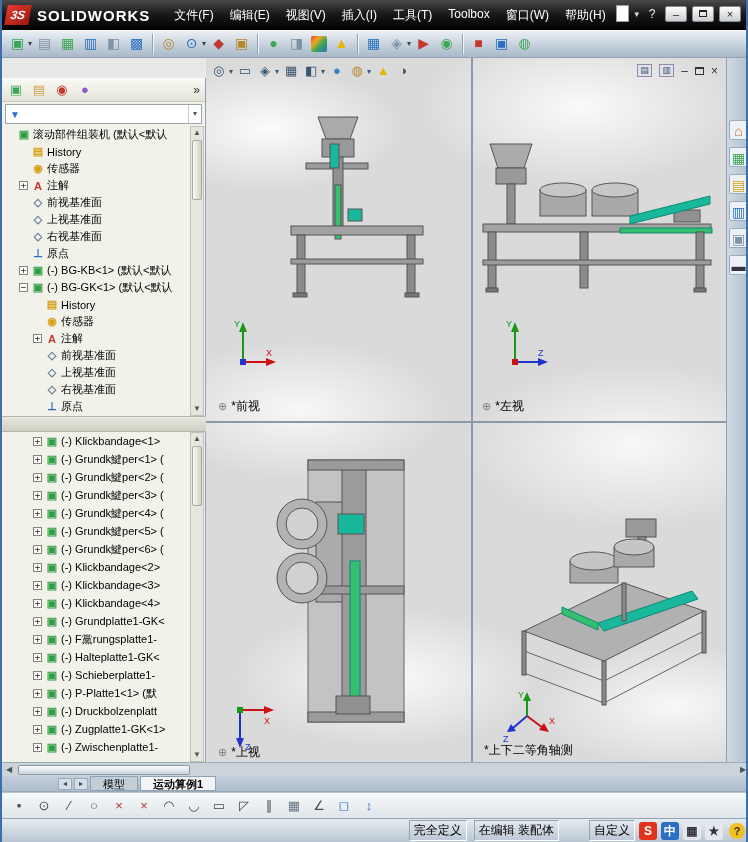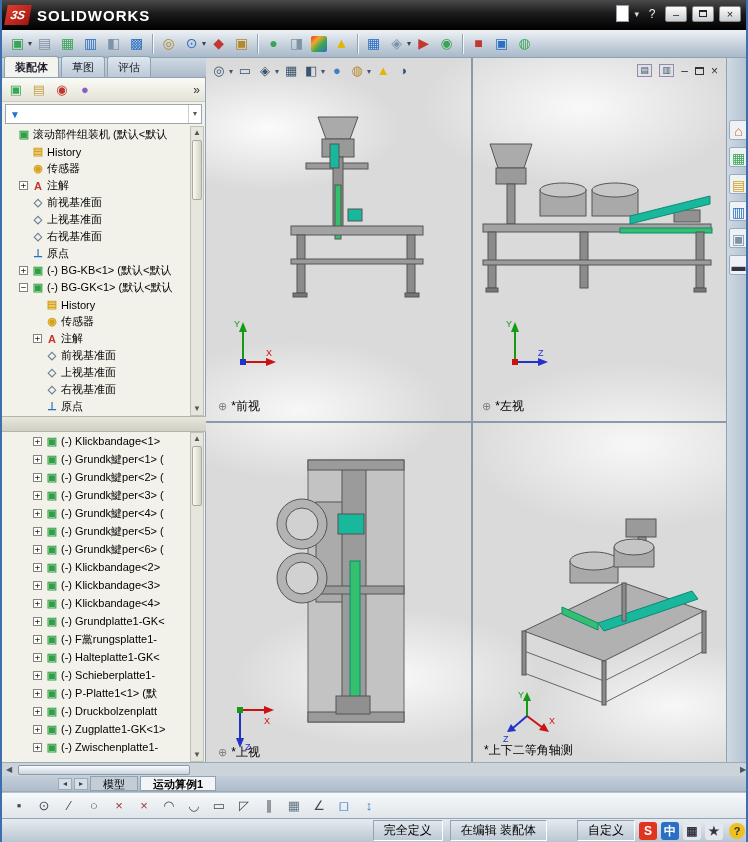--- a/index.html
+++ b/index.html
@@ -92,41 +92,51 @@
   .hsbtn.rightend{margin-left:auto;}
   .hsthumb{width:172px;height:10px;background:linear-gradient(#fafcfe,#c9d4de);border:1px solid #8899aa;border-radius:2px;margin-left:2px;}
   .btabs{position:absolute;left:0;top:776px;width:748px;height:16px;background:linear-gradient(#c3cedb,#aebccb);display:flex;align-items:center;font-size:11px;border-bottom:1px solid #9aaab8;}
   .btnav{width:14px;height:12px;background:#d6dde4;border:1px solid #9aabbc;font-size:8px;line-height:10px;text-align:center;color:#345;margin-left:2px;}
   .btnav.first{margin-left:56px;}
   .btab{padding:0 12px;border:1px solid #8ea2b4;background:#c2cdd8;height:15px;line-height:14px;margin-left:2px;white-space:nowrap;}
   .btab.active{background:#f2f4f6;font-weight:bold;}
   .skbar{position:absolute;left:0;top:792px;width:748px;height:26px;background:linear-gradient(#f7f9fa,#dfe5ea);border-top:1px solid #b6c2cc;display:flex;align-items:center;padding-left:8px;gap:7px;}
   .ski{width:18px;height:18px;line-height:18px;text-align:center;font-size:13px;}
   .status{position:absolute;left:0;top:818px;width:748px;height:24px;background:linear-gradient(#e6ebf0,#b9c6d2);border-top:1px solid #93a5b5;display:flex;align-items:center;font-size:12px;color:#000;padding:0 5px;}
-  .stitem{border:1px solid #94a4b2;border-right-color:#fff;border-bottom-color:#fff;padding:1px 10px;margin-left:7px;white-space:nowrap;}
+  .stitem{border:1px solid #94a4b2;border-right-color:#fff;border-bottom-color:#fff;padding:1px 4px;margin-left:7px;white-space:nowrap;}
   .stitem.pushright{margin-left:auto;}
   .stitem.gap{margin-left:30px;}
   .imeic{width:18px;height:18px;line-height:18px;text-align:center;font-size:12px;border-radius:3px;margin-left:4px;font-weight:bold;}
   .helpc{width:16px;height:16px;border-radius:50%;background:#f0c020;color:#333;font-weight:bold;text-align:center;line-height:16px;margin-left:6px;font-size:11px;}
 
   .axx{stroke:#cc1111;stroke-width:2;}
   .axy{stroke:#179917;stroke-width:2;}
   .axz{stroke:#2233cc;stroke-width:2;}
   text{font-family:"Liberation Sans",sans-serif;}
 </style>
 </head>
 <body>
 
 <div id="screen">
 
   <div class="titlebar">
     <div class="logoflag">
         <span>3S</span>
       </div>
     <div class="logotext">SOLIDWORKS</div>
+    <div class="menus">
+      <span class="menu">文件(F)</span>
+      <span class="menu">编辑(E)</span>
+      <span class="menu">视图(V)</span>
+      <span class="menu">插入(I)</span>
+      <span class="menu">工具(T)</span>
+      <span class="menu">Toolbox</span>
+      <span class="menu">窗口(W)</span>
+      <span class="menu">帮助(H)</span>
+    </div>
     <div class="tb-right">
       <span class="docicon"></span>
       <span class="tb-caret">▾</span>
       <span class="tb-help">?</span>
       <span class="winbtn">–</span>
       <span class="winbtn">
           <span class="restore-glyph"></span>
         </span>
       <span class="winbtn">×</span>
     </div>
@@ -156,25 +166,20 @@
     <span class="tbi" style="color: rgb(127, 147, 166);">◈</span>
     <span class="tcaret">▾</span>
     <span class="tbi" style="color: rgb(194, 55, 46);">▶</span>
     <span class="tbi" style="color: rgb(58, 166, 85);">◉</span>
     <span class="tsep"></span>
     <span class="tbi" style="color: rgb(194, 55, 46);">■</span>
     <span class="tbi" style="color: rgb(43, 111, 196);">▣</span>
     <span class="tbi" style="color: rgb(58, 166, 85);">◍</span>
   </div>
 
-  <div class="ptabs">
-    <span class="ptab active">装配体</span>
-    <span class="ptab">草图</span>
-    <span class="ptab">评估</span>
-  </div>
 
   <div class="lpanel">
     <div class="mgrhdr">
       <span class="mico" style="color: rgb(58, 166, 85);">▣</span>
       <span class="mico" style="color: rgb(201, 162, 74);">▤</span>
       <span class="mico" style="color: rgb(194, 55, 46);">◉</span>
       <span class="mico" style="color: rgb(138, 92, 196);">●</span>
       <span class="chev">»</span>
     </div>
     <div class="filterrow">

